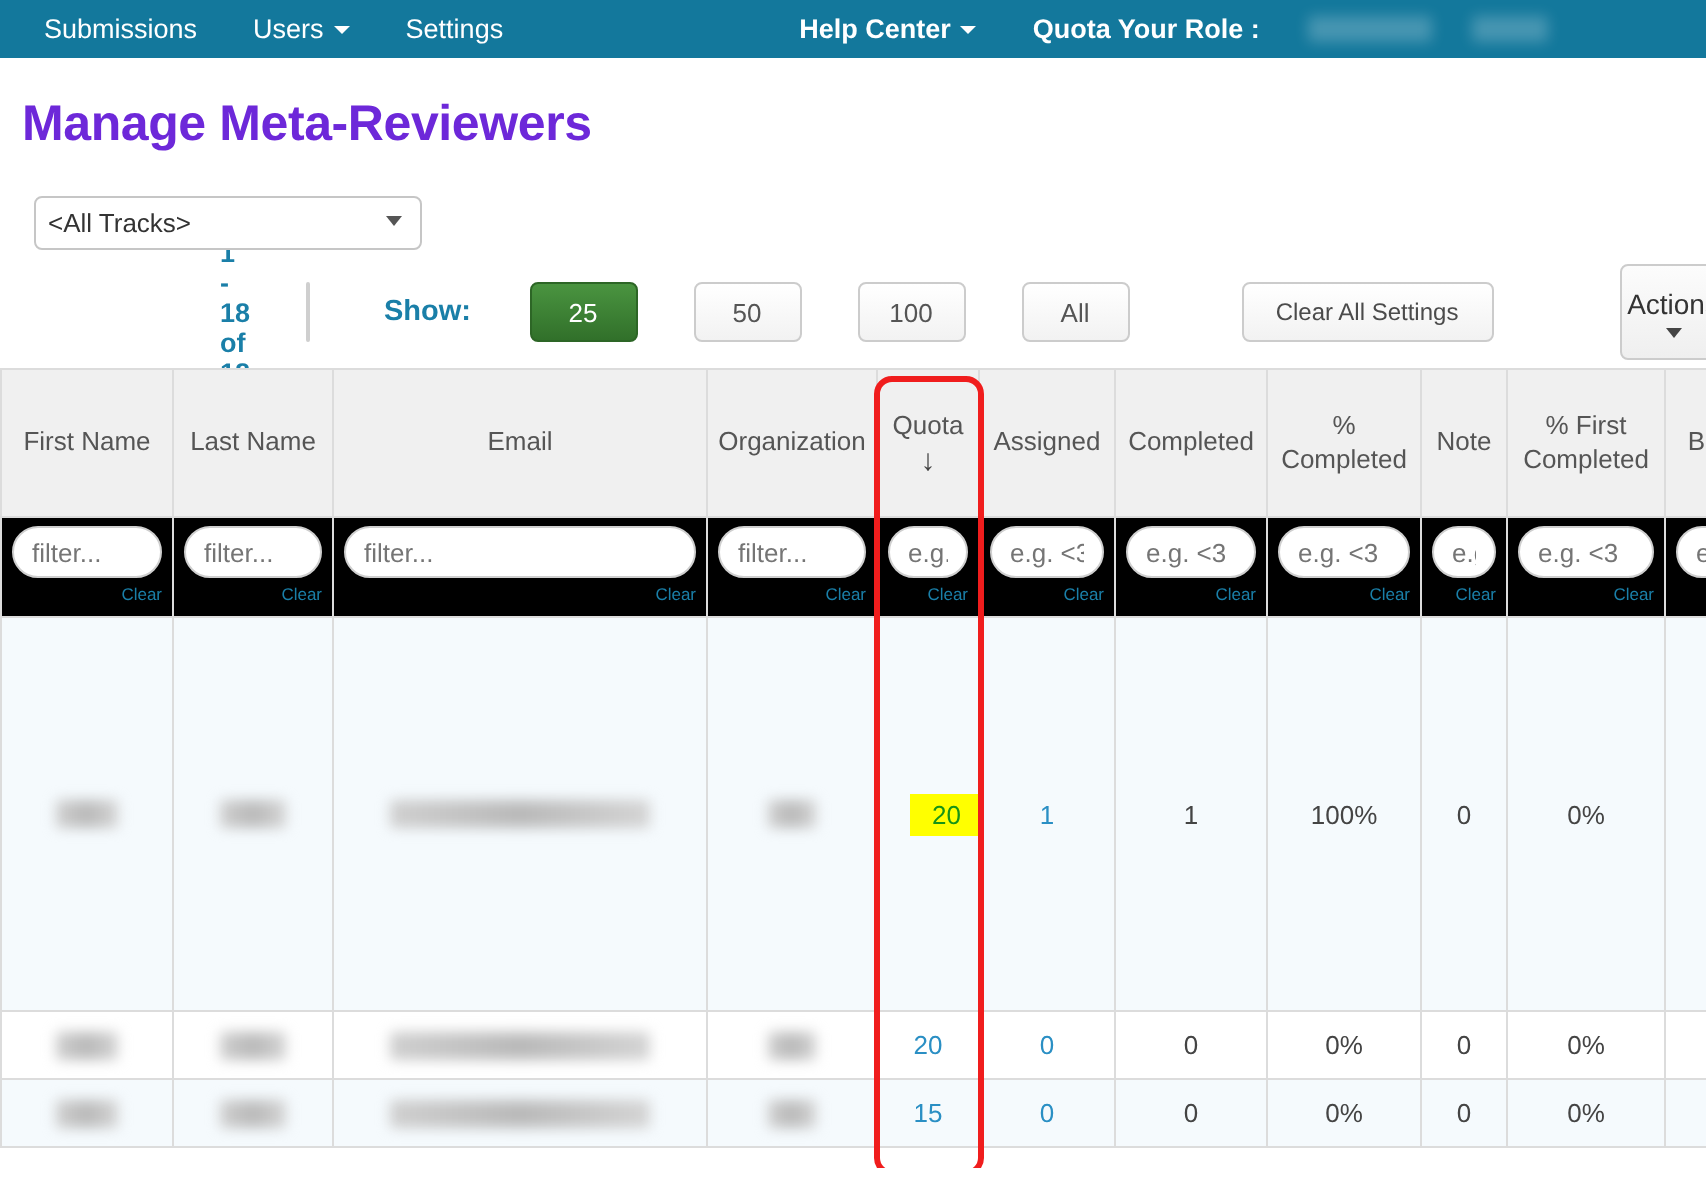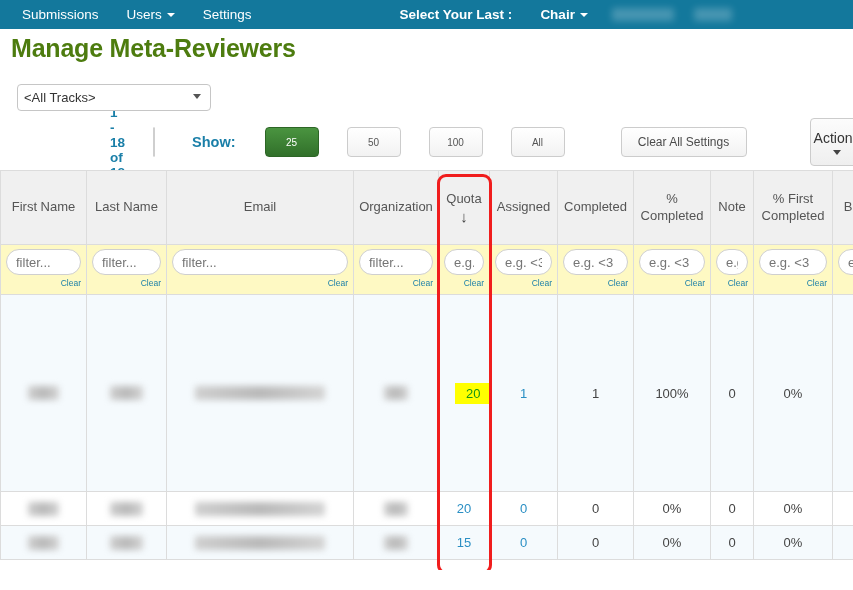--- a/index.html
+++ b/index.html
@@ -50,22 +50,22 @@
     background: rgba(255,255,255,0.22);
     filter: blur(3.5px);
   }
   .nav-blur.w1 { width: 62px; }
   .nav-blur.w2 { width: 38px; }
 
   
   .page-title {
     font-size: 25px;
     font-weight: bold;
-    color: #4d7c0f;
-    margin: 5px 0 0 11px;
+    color: #6d28d9;
+    margin: 19px 0 0 11px;
     letter-spacing: -0.2px;
   }
 
   
   .track-select-wrap { margin: 21px 0 0 17px; }
   .track-select {
     width: 194px; height: 27px;
     border: 1px solid #c6c6c6;
     border-radius: 4px;
     background: #ffffff;
@@ -134,21 +134,21 @@
     font-size: 14.5px;
     font-weight: bold;
     color: #1a7fa8;
     margin: 0 9px 0 17px;
   }
   .btn {
     border: 1px solid #cccccc;
     border-radius: 4px;
     background: linear-gradient(#ffffff, #f2f2f2);
     color: #555;
-    font-size: 10px;
+    font-size: 13px;
     height: 30px;
     padding: 0 10px;
     margin-right: 8px;
     cursor: pointer;
     font-family: "Liberation Sans", sans-serif;
     min-width: 54px;
   }
   .btn.green {
     background: linear-gradient(#4a9440, #31702a);
     border-color: #2d6626;
@@ -212,21 +212,21 @@
     line-height: 1.25;
   }
   .sort-arrow {
     display: block;
     font-size: 15px;
     line-height: 14px;
     margin-top: 3px;
     color: #444;
   }
   tr.filter-row td {
-    background: #fef9c3;
+    background: #000000;
     height: 50px;
     padding: 4px 5px 2px 5px;
     vertical-align: top;
   }
   .finput {
     width: 100%;
     height: 26px;
     border: 1px solid #cfcfcf;
     border-radius: 13px;
     font-size: 13px;
@@ -295,25 +295,25 @@
     </a>
     <a class="nav-item">
       <span>Users</span>
       <span class="caret-down"></span>
     </a>
     <a class="nav-item">
       <span>Settings</span>
     </a>
   </div>
   <div class="nav-right">
-    <span class="nav-item bold">Select Your Last :</span>
     <a class="nav-item bold">
-      <span>Chair</span>
+      <span>Help Center</span>
       <span class="caret-down"></span>
     </a>
+    <span class="nav-item bold">Quota Your Role :</span>
     <span class="nav-blur w1"></span>
     <span class="nav-blur w2"></span>
 
   </div>
 </div>
 
 <h1 class="page-title">Manage Meta-Reviewers</h1>
 
 <div class="track-select-wrap">
   <span class="select-shell">

